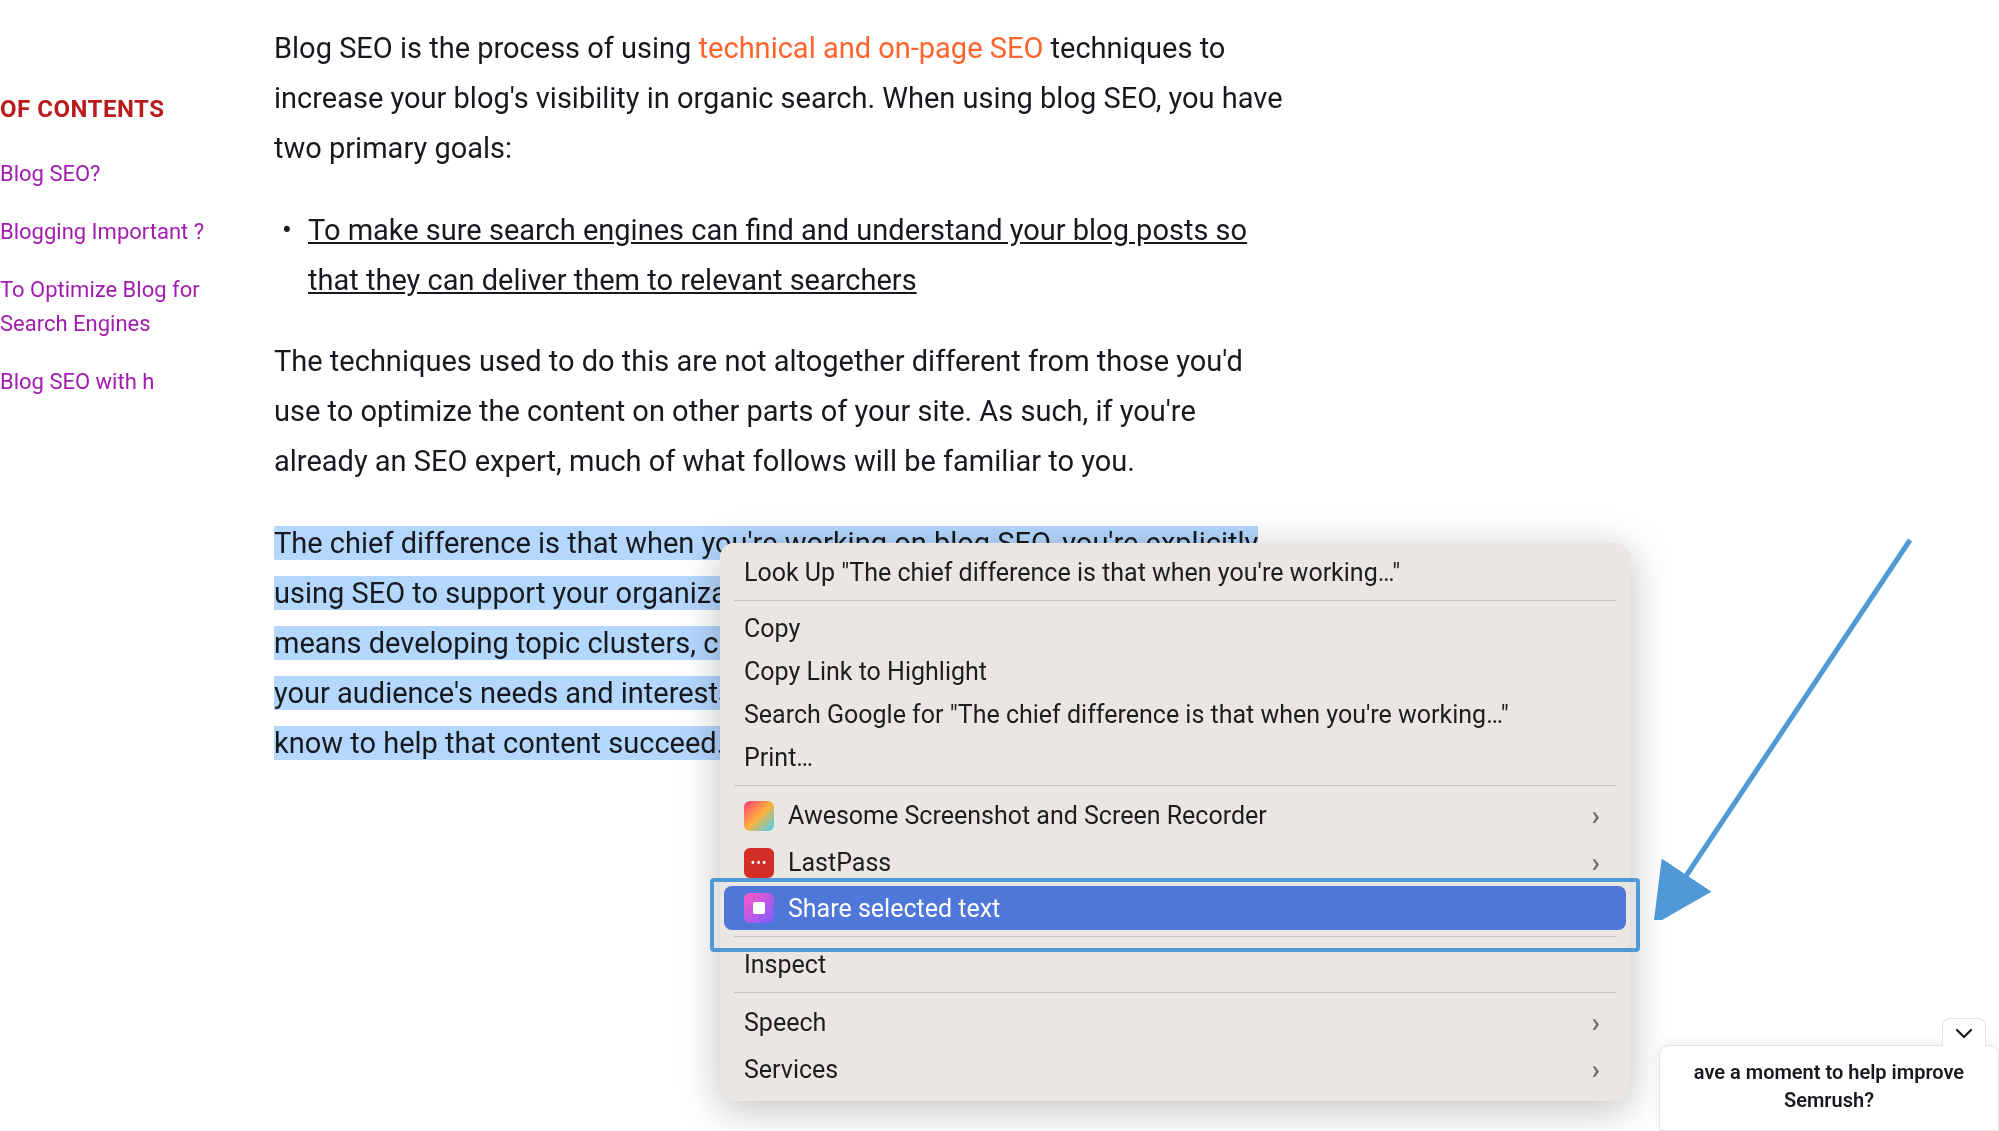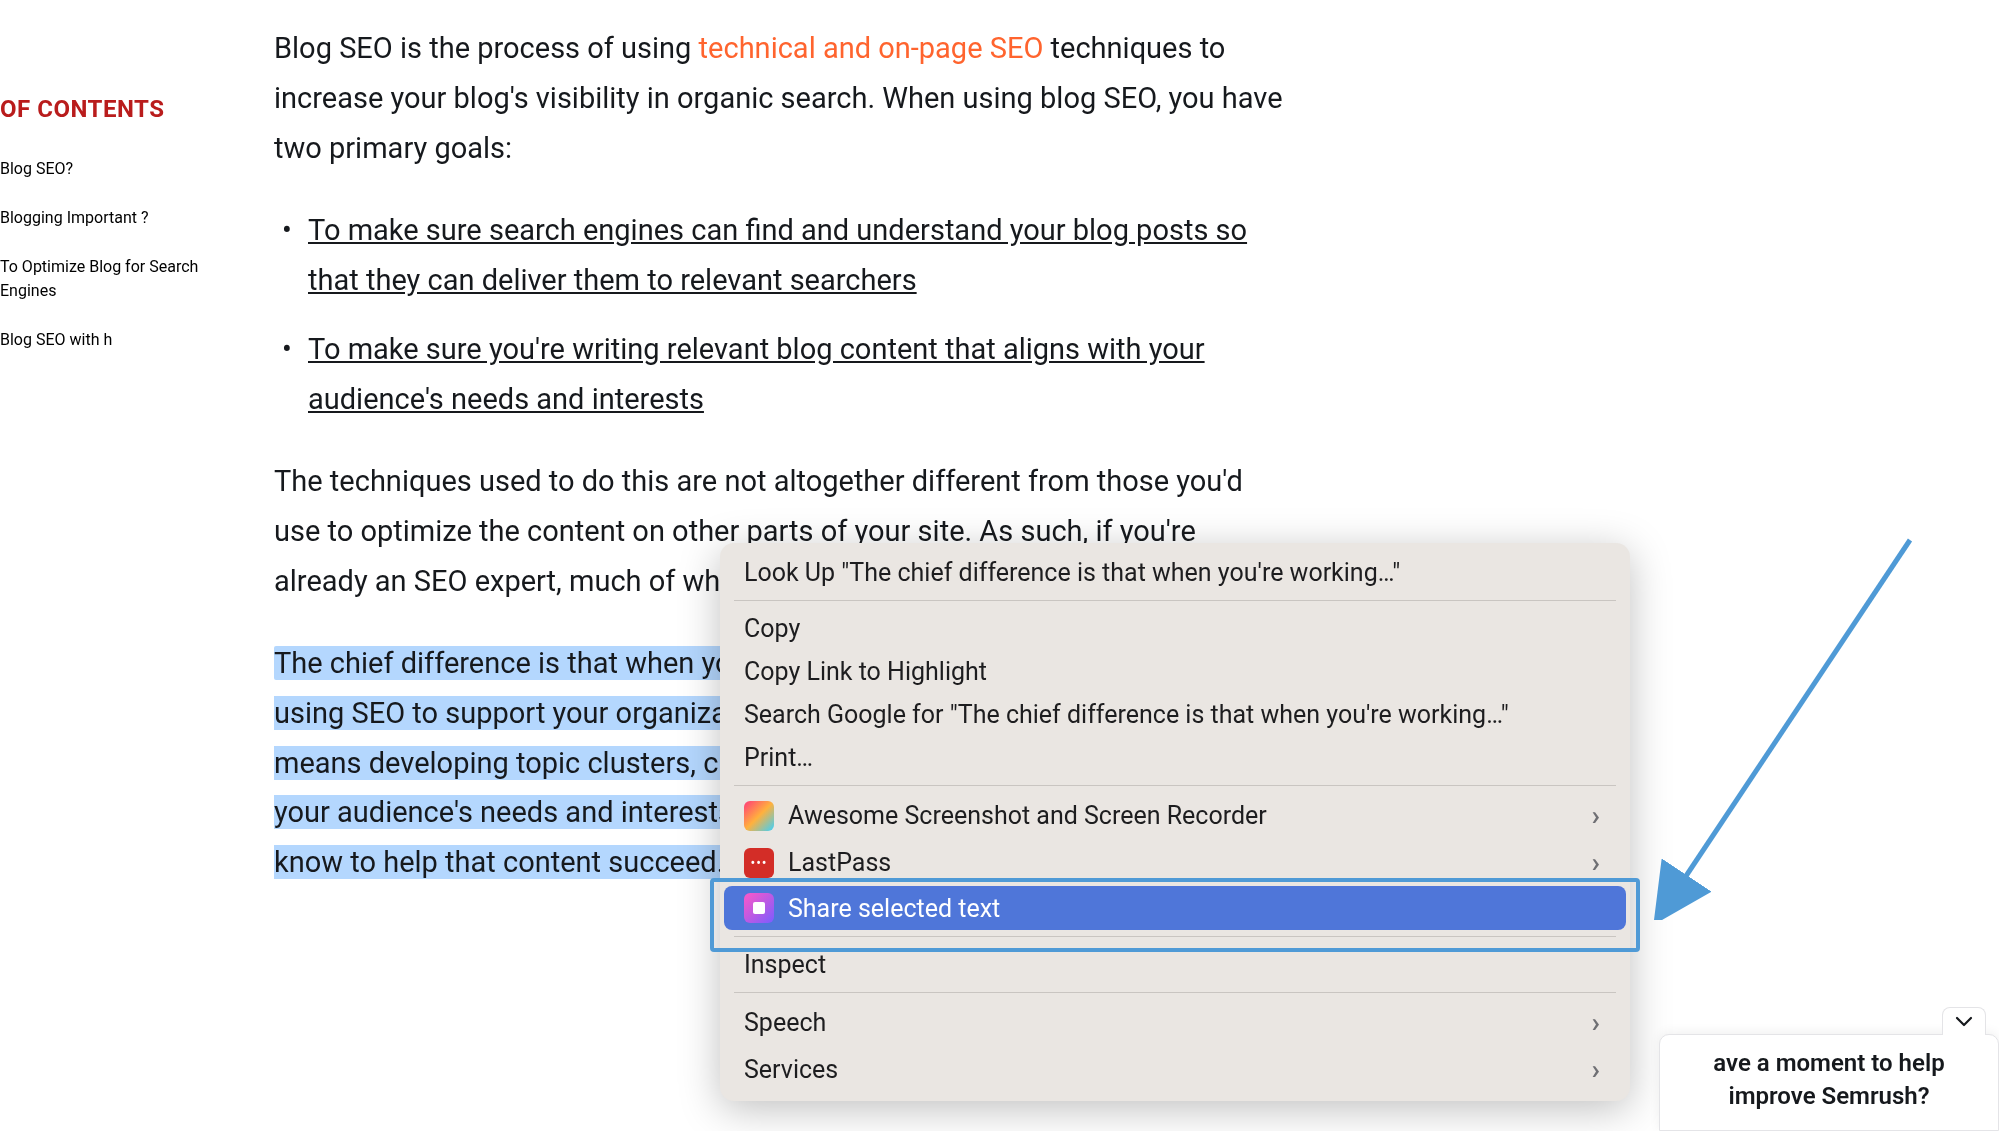--- a/index.html
+++ b/index.html
@@ -22,23 +22,23 @@
     padding-left: 0;
   }
   .toc-title {
     font-weight: 700;
     font-size: 24px;
     letter-spacing: 0.5px;
     margin-bottom: 34px;
     color: #b91c1c;
   }
   .toc-item {
-    font-size: 16px;
+    font-size: 22px;
     line-height: 1.55;
-    color: #000000;
+    color: #a21caf;
     margin-bottom: 24px;
     cursor: pointer;
   }
 
   
   .article {
     position: absolute;
     left: 274px;
     top: 24px;
     width: 1020px;
@@ -178,21 +178,21 @@
     background: #fff;
     border: 1px solid #e4e4e7;
     border-bottom: none;
     border-radius: 8px 8px 0 0;
     display: flex;
     align-items: center;
     justify-content: center;
     cursor: pointer;
   }
   .feedback-text {
-    font-size: 24px;
+    font-size: 20px;
     font-weight: 600;
     text-align: center;
     line-height: 1.4;
   }
 
   
   .icon-awesome {
     background: linear-gradient(135deg,#ff3a7a,#ffb13d,#3ad1ff);
   }
   .icon-lastpass {
@@ -225,21 +225,20 @@
   <div class="toc-item">To Optimize Blog for Search Engines</div>
   <div class="toc-item">Blog SEO with h</div>
 </div>
 
 <div class="article">
   <p>
     <span>Blog SEO is the process of using </span><a href="#" class="inline-link">technical and on-page SEO</a><span> techniques to increase your blog's visibility in organic search. When using blog SEO, you have two primary goals:</span>
   </p>
   <ul>
     <li>To make sure search engines can find and understand your blog posts so that they can deliver them to relevant searchers</li>
-    <li>To make sure you're writing relevant blog content that aligns with your audience's needs and interests</li>
   </ul>
   <p>The techniques used to do this are not altogether different from those you'd use to optimize the content on other parts of your site. As such, if you're already an SEO expert, much of what follows will be familiar to you.</p>
   <p><span class="highlight">The chief difference is that when you're working on blog SEO, you're explicitly using SEO to support your organization's content marketing strategy. That means developing topic clusters, creating high-quality content that aligns with your audience's needs and interests, and using the SEO tactics you may already know to help that content succeed.</span></p>
 </div>
 
 <div class="context-menu">
   <div class="menu-item">
     <span class="label">Look Up "The chief difference is that when you're working…"</span>
   </div>
   <div class="menu-divider"></div>

